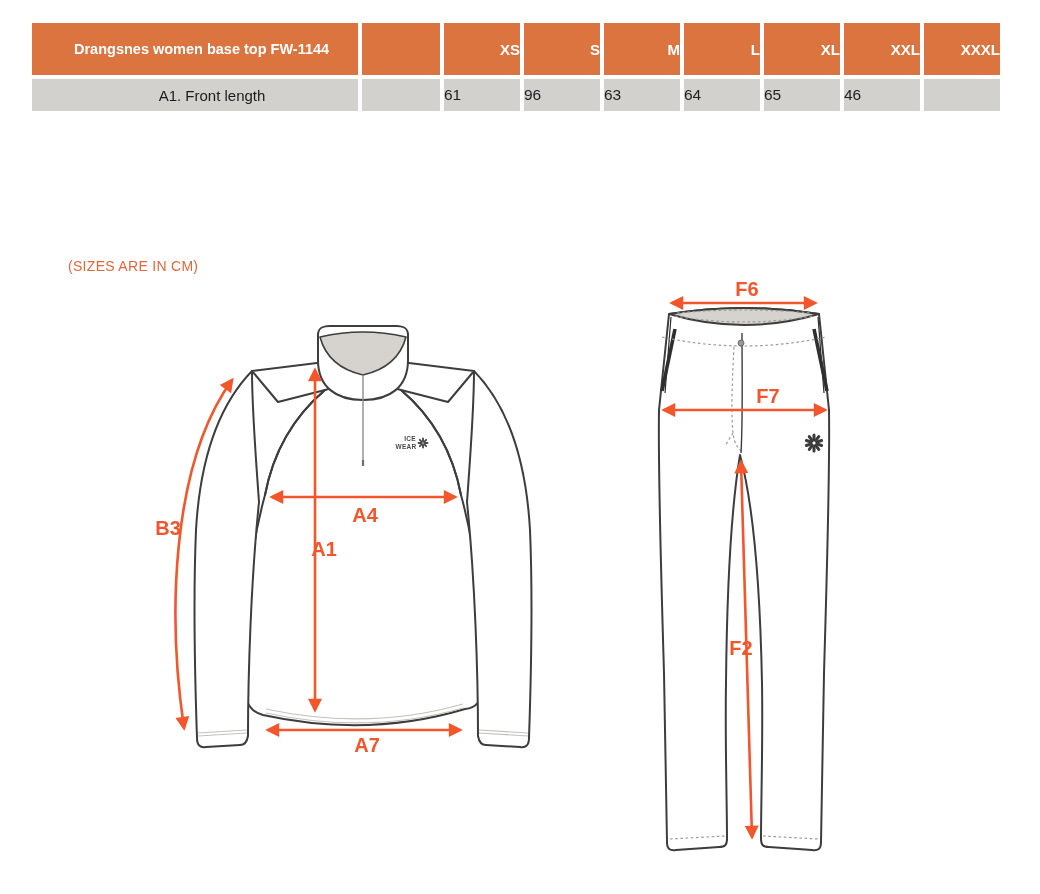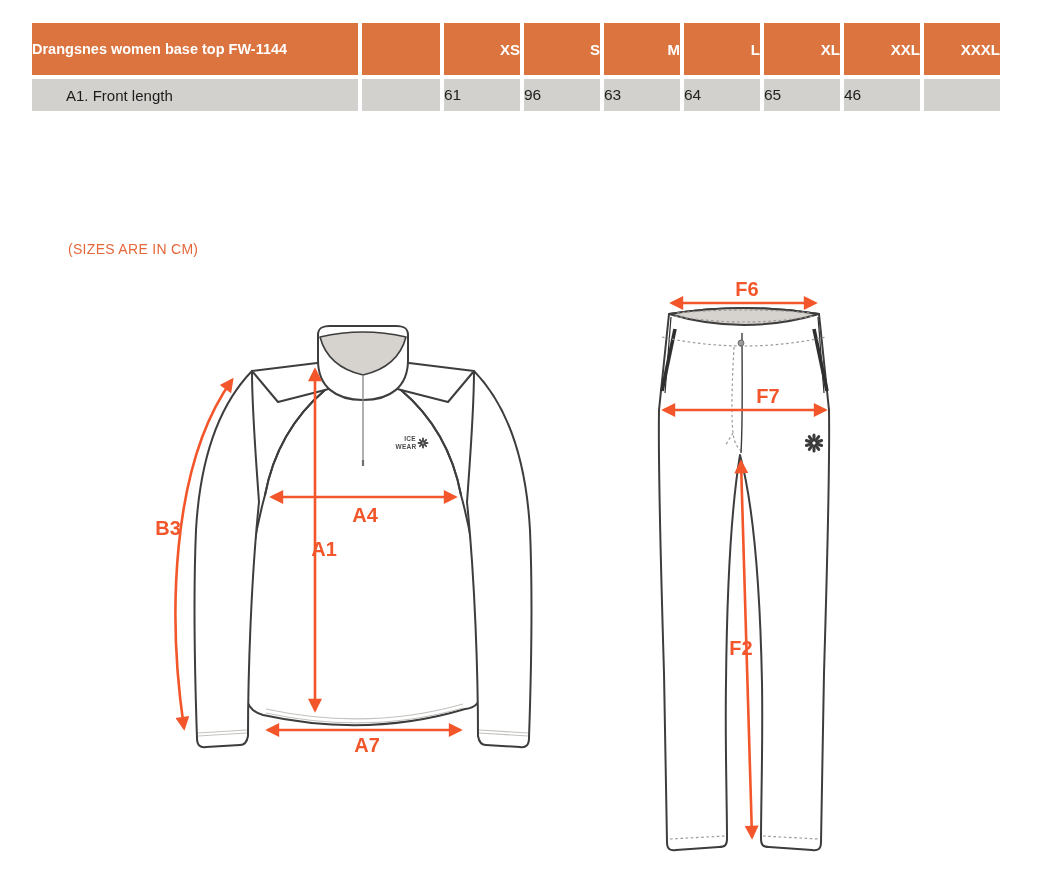--- a/index.html
+++ b/index.html
@@ -9,30 +9,30 @@
   }
   
   table.size-table{
     position:absolute;left:28px;top:19px;
     border-collapse:separate;border-spacing:4px;table-layout:fixed;
   }
   .size-table th{
     background:#db743f;color:#ffffff;font-weight:700;font-size:15px;
     height:52px;text-align:right;padding:0;
   }
-  .size-table th.title-cell{text-align:left;font-size:14.5px;}
+  .size-table th.title-cell{text-align:left;padding-left:42px;font-size:14.5px;}
   .size-table td{
     height:32px;text-align:left;font-size:15.5px;color:#222222;padding:0;
   }
-  .size-table td.lbl{text-align:left;padding-left:34px;font-size:15px;color:#1c1c1c;}
+  .size-table td.lbl{text-align:center;padding-left:34px;font-size:15px;color:#1c1c1c;}
   .size-table .dark{background:#d3d1ce;}
   .size-table .light{background:#e9e8e5;}
   
   .cm-note{
-    position:absolute;left:68px;top:241px;color:#e4673a;
+    position:absolute;left:68px;top:258px;color:#e4673a;
     font-size:14px;font-weight:500;letter-spacing:.3px;
   }
   
   svg.fig{position:absolute;}
   .mlabel{
     fill:#f2562a;font-family:"Liberation Sans",sans-serif;
     font-size:20px;font-weight:700;text-anchor:middle;
   }
   .logo-txt{
     fill:#4a4a4a;font-family:"Liberation Sans",sans-serif;

